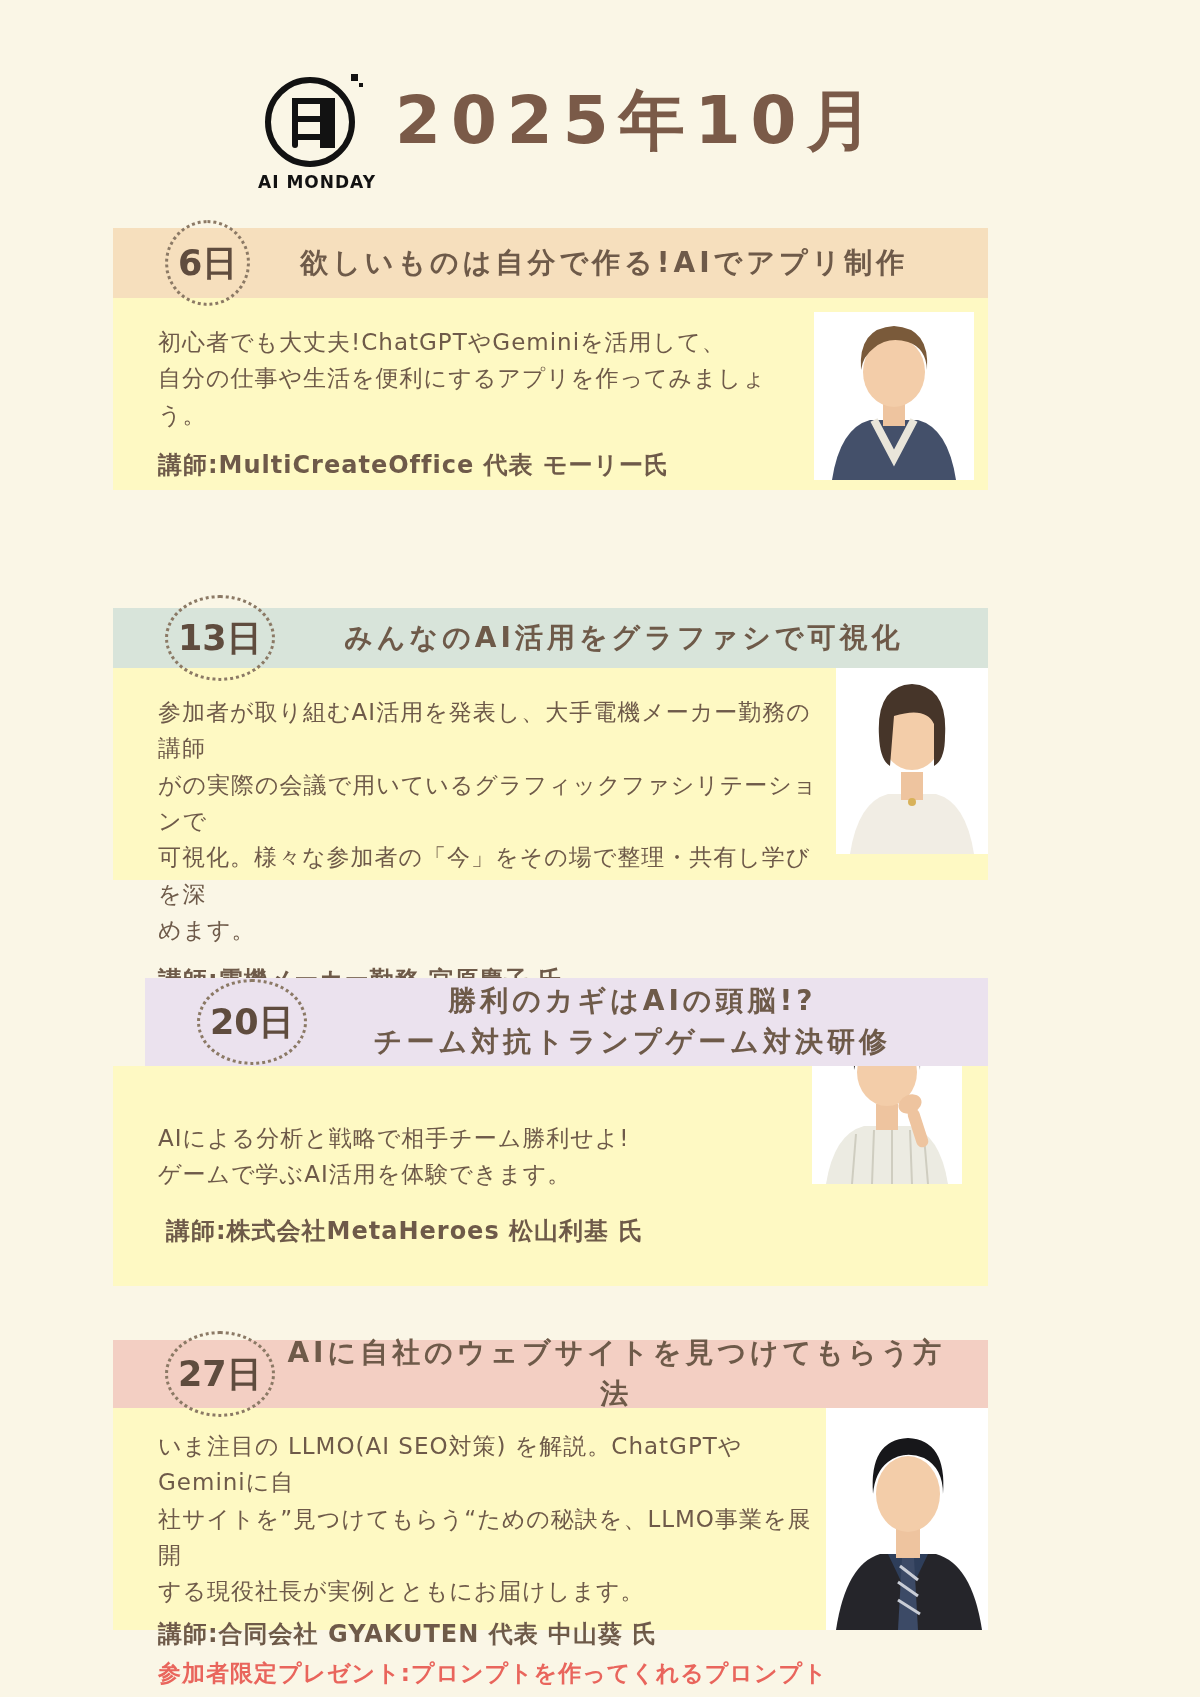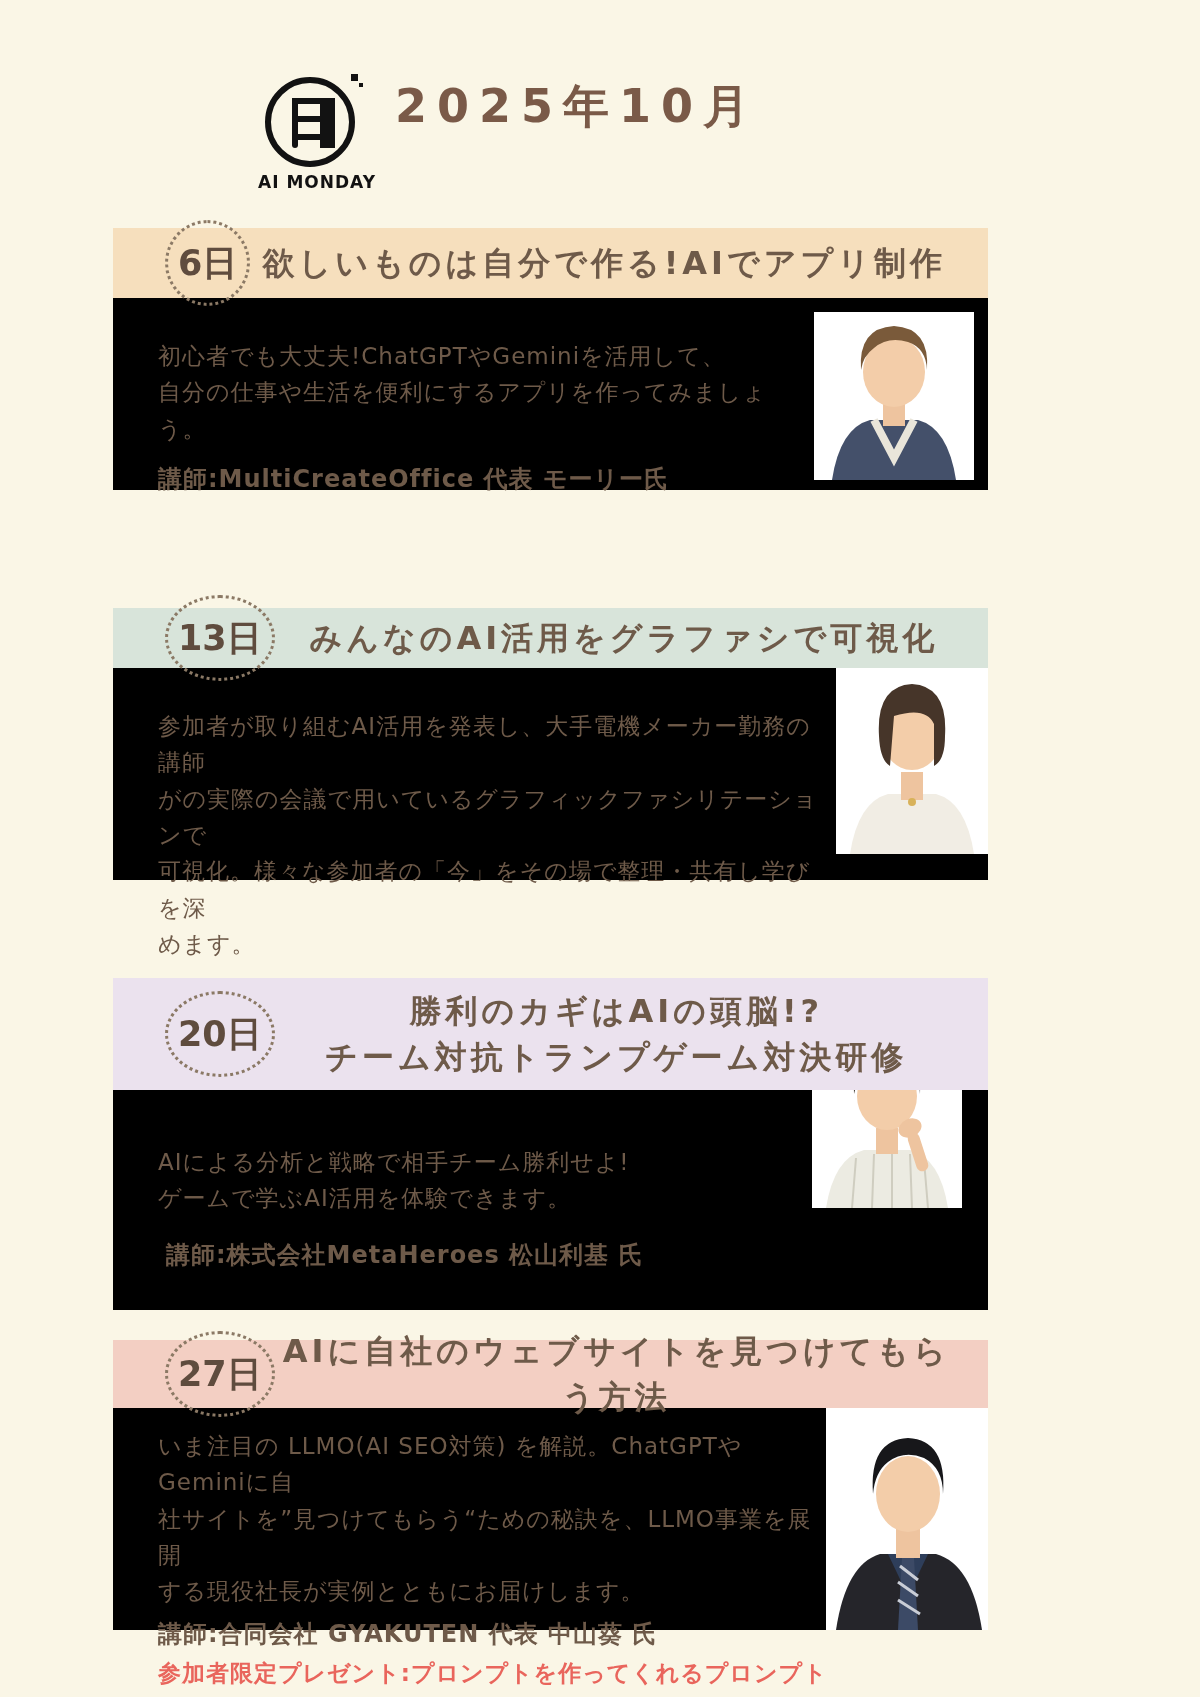--- a/index.html
+++ b/index.html
@@ -23,21 +23,21 @@
     font-size: 17px;
     font-weight: bold;
     letter-spacing: 1px;
     color: #121212;
     white-space: nowrap;
   }
   .page-title {
     position: absolute;
     left: 395px;
     top: 76px;
-    font-size: 46px;
+    font-size: 66px;
     font-weight: bold;
     letter-spacing: 10px;
     color: #7a5a48;
     white-space: nowrap;
   }
 
   
   .card { position: absolute; left: 113px; width: 875px; }
   .card-1 { top: 228px; }
   .card-2 { top: 608px; }
@@ -46,21 +46,21 @@
 
   .card-header {
     position: relative;
     display: flex;
     align-items: center;
     padding-left: 52px;
     z-index: 1;
   }
   .card-1 .card-header { height: 70px;  background: #f6dfbd; }
   .card-2 .card-header { height: 60px;  background: #d8e4da; gap: 15px; }
-  .card-3 .card-header { height: 112px; background: #ebe2ee; }
+  .card-3 .card-header { height: 88px; background: #ebe2ee; margin-left: 32px; }
   .card-4 .card-header { height: 68px;  background: #f3cfc3; }
 
   .day-badge {
     flex: none;
     min-width: 80px;
     height: 86px;
     padding: 0 10px;
     border: 3px dotted #8b7965;
     border-radius: 50%;
     display: flex;
@@ -68,32 +68,32 @@
     justify-content: center;
     color: #5f4c3e;
     font-size: 35px;
     font-weight: bold;
     background: transparent;
   }
   .card-title {
     flex: 1;
     text-align: center;
     color: #6e5a49;
-    font-size: 32px;
+    font-size: 28px;
     font-weight: bold;
     letter-spacing: 4px;
     line-height: 1.45;
     white-space: pre-line;
     padding-right: 30px;
   }
 
   .card-body {
     position: relative;
-    background: #000000;
-    padding: 40px 200px 24px 45px;
+    background: #fef9c3;
+    padding: 26px 200px 24px 45px;
     z-index: 0;
   }
   .card-1 .card-body { height: 192px; }
   .card-2 .card-body { height: 212px; padding-right: 170px; }
   .card-3 .card-body { height: 220px; padding-top: 54px; }
   .card-4 .card-body { height: 222px; padding-top: 20px; padding-right: 175px; }
 
   .desc {
     color: #6e5a49;
     font-size: 23px;

